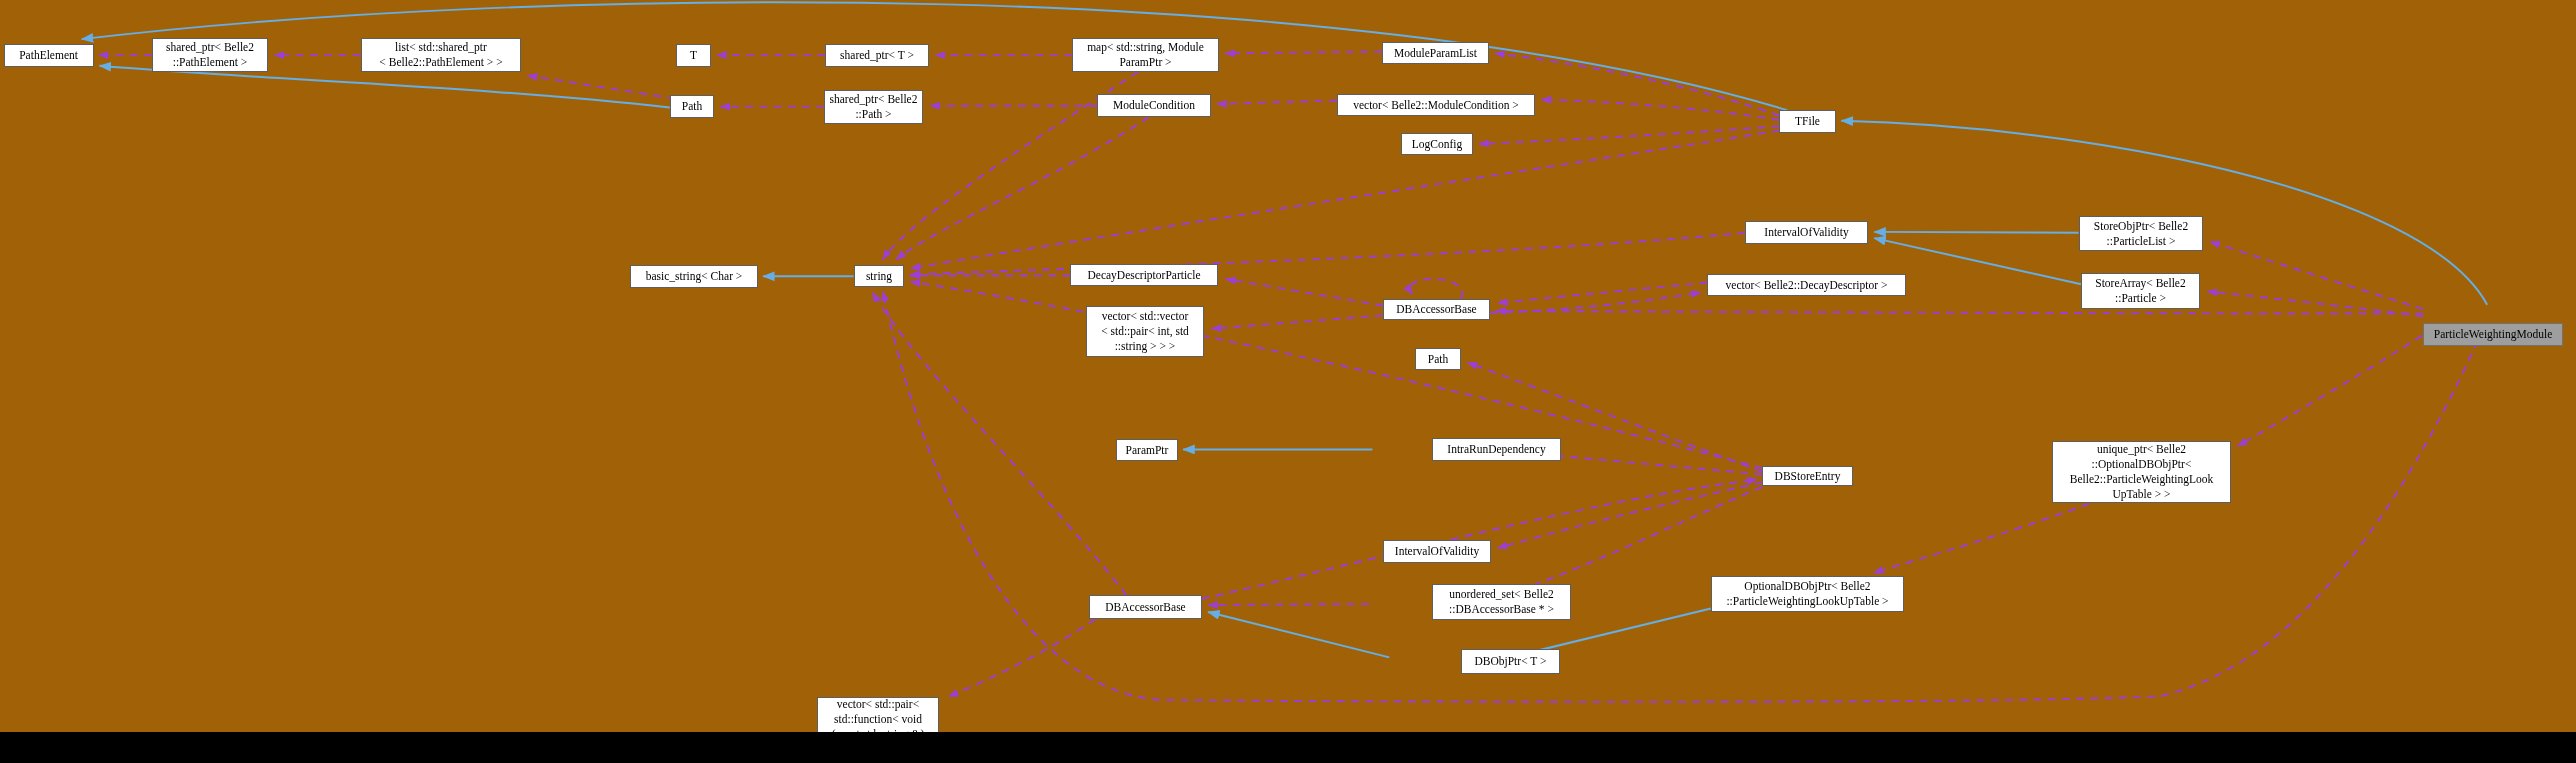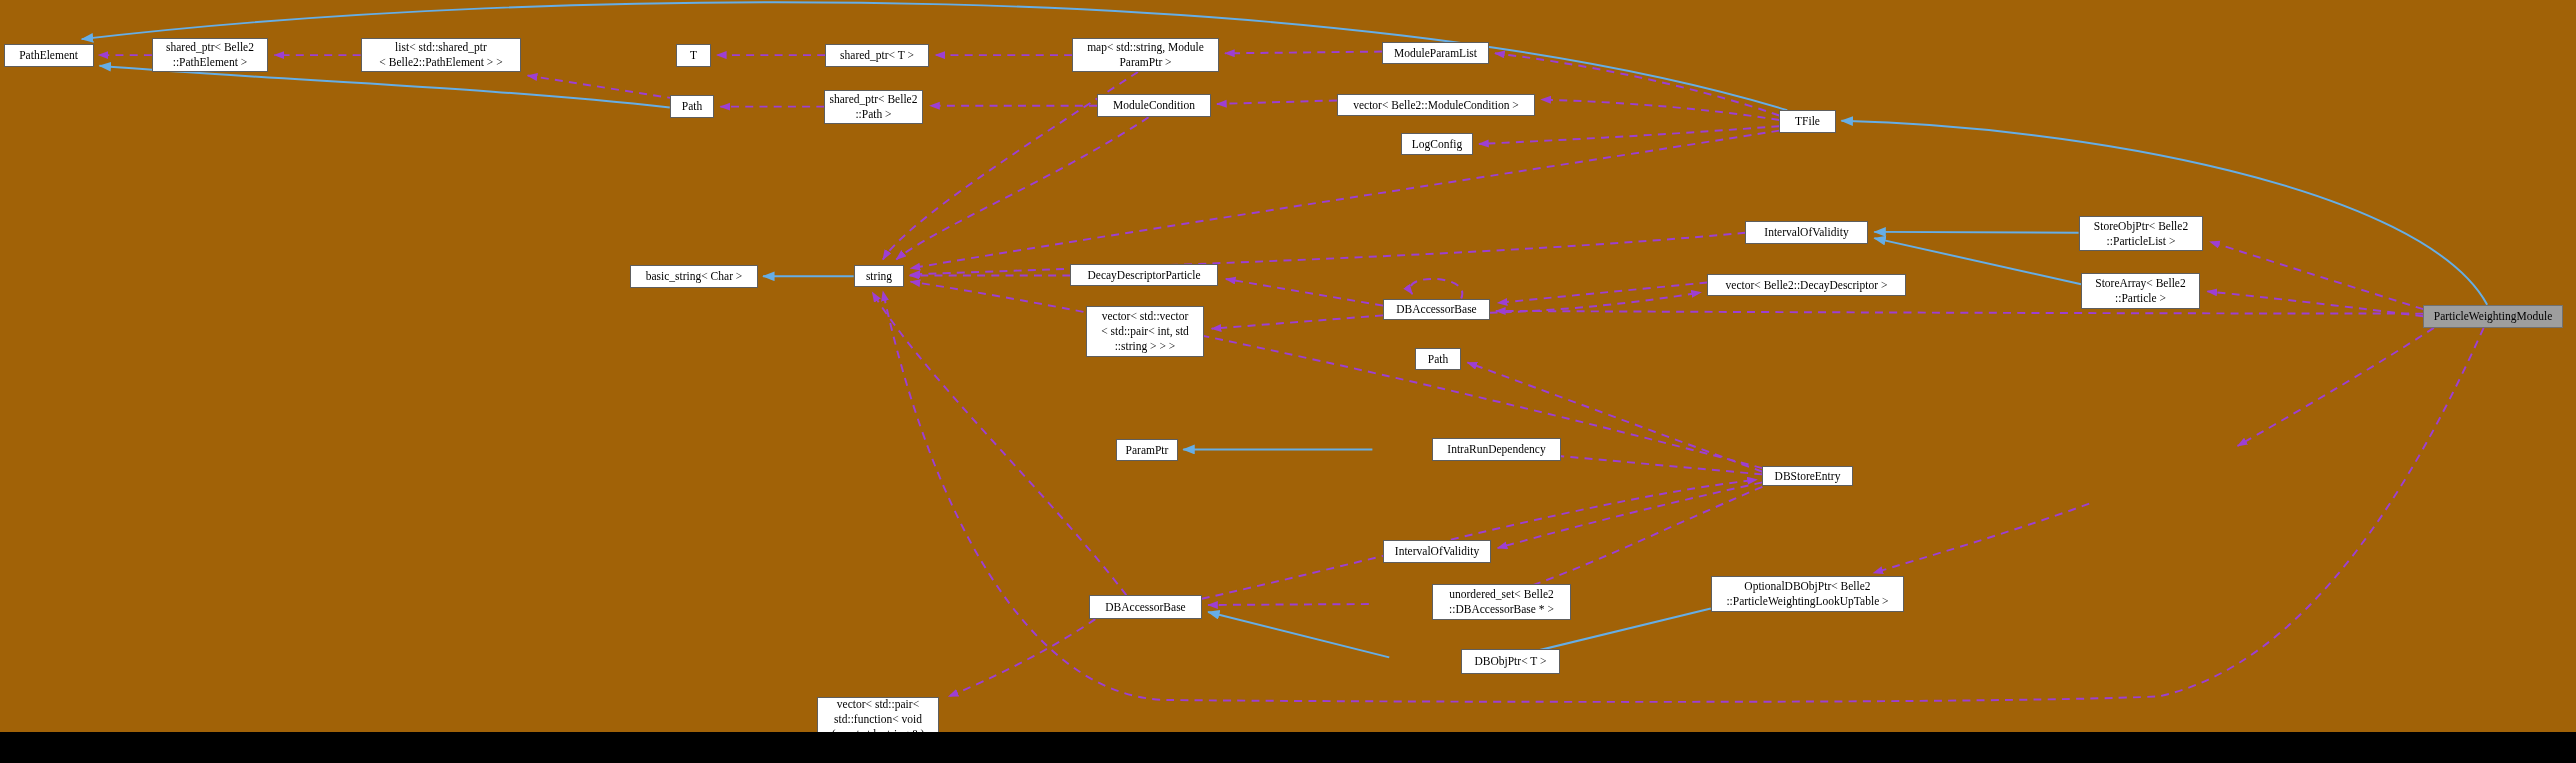--- a/index.html
+++ b/index.html
@@ -104,24 +104,28 @@
 &lt; std::pair&lt; int, std
 ::string &gt; &gt; &gt;</div>
   <div class="node" style="left:1383px;top:299px;width:107px;height:21px">DBAccessorBase</div>
   <div class="node" style="left:1415px;top:348px;width:46px;height:22px">Path</div>
   <div class="node" style="left:1745px;top:221px;width:123px;height:23px">IntervalOfValidity</div>
   <div class="node" style="left:1707px;top:274px;width:199px;height:22px">vector&lt; Belle2::DecayDescriptor &gt;</div>
   <div class="node" style="left:2079px;top:216px;width:124px;height:35px">StoreObjPtr&lt; Belle2
 ::ParticleList &gt;</div>
   <div class="node" style="left:2081px;top:273px;width:119px;height:36px">StoreArray&lt; Belle2
 ::Particle &gt;</div>
-  <div class="node hl" style="left:2423px;top:305px;width:140px;height:23px">ParticleWeightingModule</div>
+  <div class="node hl" style="left:2423px;top:323px;width:140px;height:23px">ParticleWeightingModule</div>
   <div class="node" style="left:1116px;top:439px;width:62px;height:22px">ParamPtr</div>
   <div class="node" style="left:1432px;top:438px;width:129px;height:23px">IntraRunDependency</div>
   <div class="node" style="left:1762px;top:466px;width:91px;height:20.4px">DBStoreEntry</div>
+  <div class="node" style="left:2052px;top:441px;width:179px;height:62px">unique_ptr&lt; Belle2
+::OptionalDBObjPtr&lt;
+Belle2::ParticleWeightingLook
+UpTable &gt; &gt;</div>
   <div class="node" style="left:1383px;top:540px;width:108px;height:23px">IntervalOfValidity</div>
   <div class="node" style="left:1089px;top:595px;width:113px;height:24px">DBAccessorBase</div>
   <div class="node" style="left:1432px;top:584px;width:139px;height:36px">unordered_set&lt; Belle2
 ::DBAccessorBase * &gt;</div>
   <div class="node" style="left:1711px;top:576px;width:193px;height:36px">OptionalDBObjPtr&lt; Belle2
 ::ParticleWeightingLookUpTable &gt;</div>
   <div class="node" style="left:1461px;top:649px;width:99px;height:25px">DBObjPtr&lt; T &gt;</div>
   <div class="node" style="left:817px;top:697px;width:122px;height:60px">vector&lt; std::pair&lt;
 std::function&lt; void
 (const std::string &amp;)

